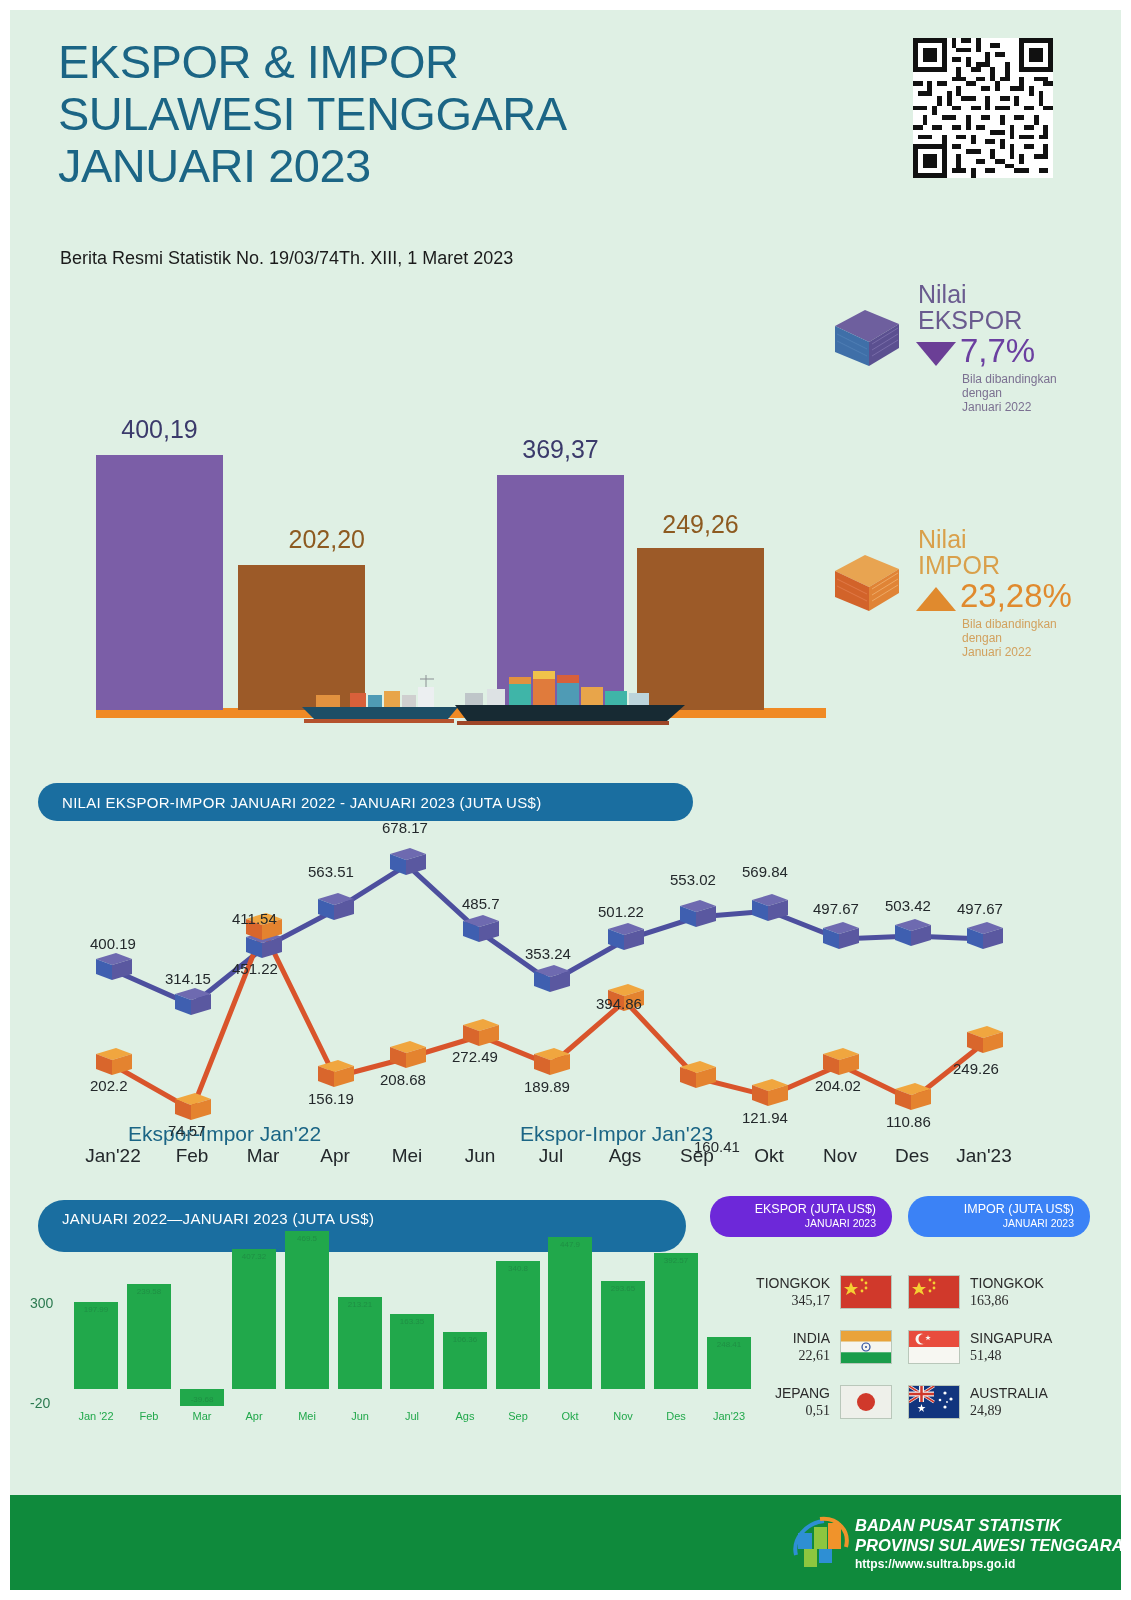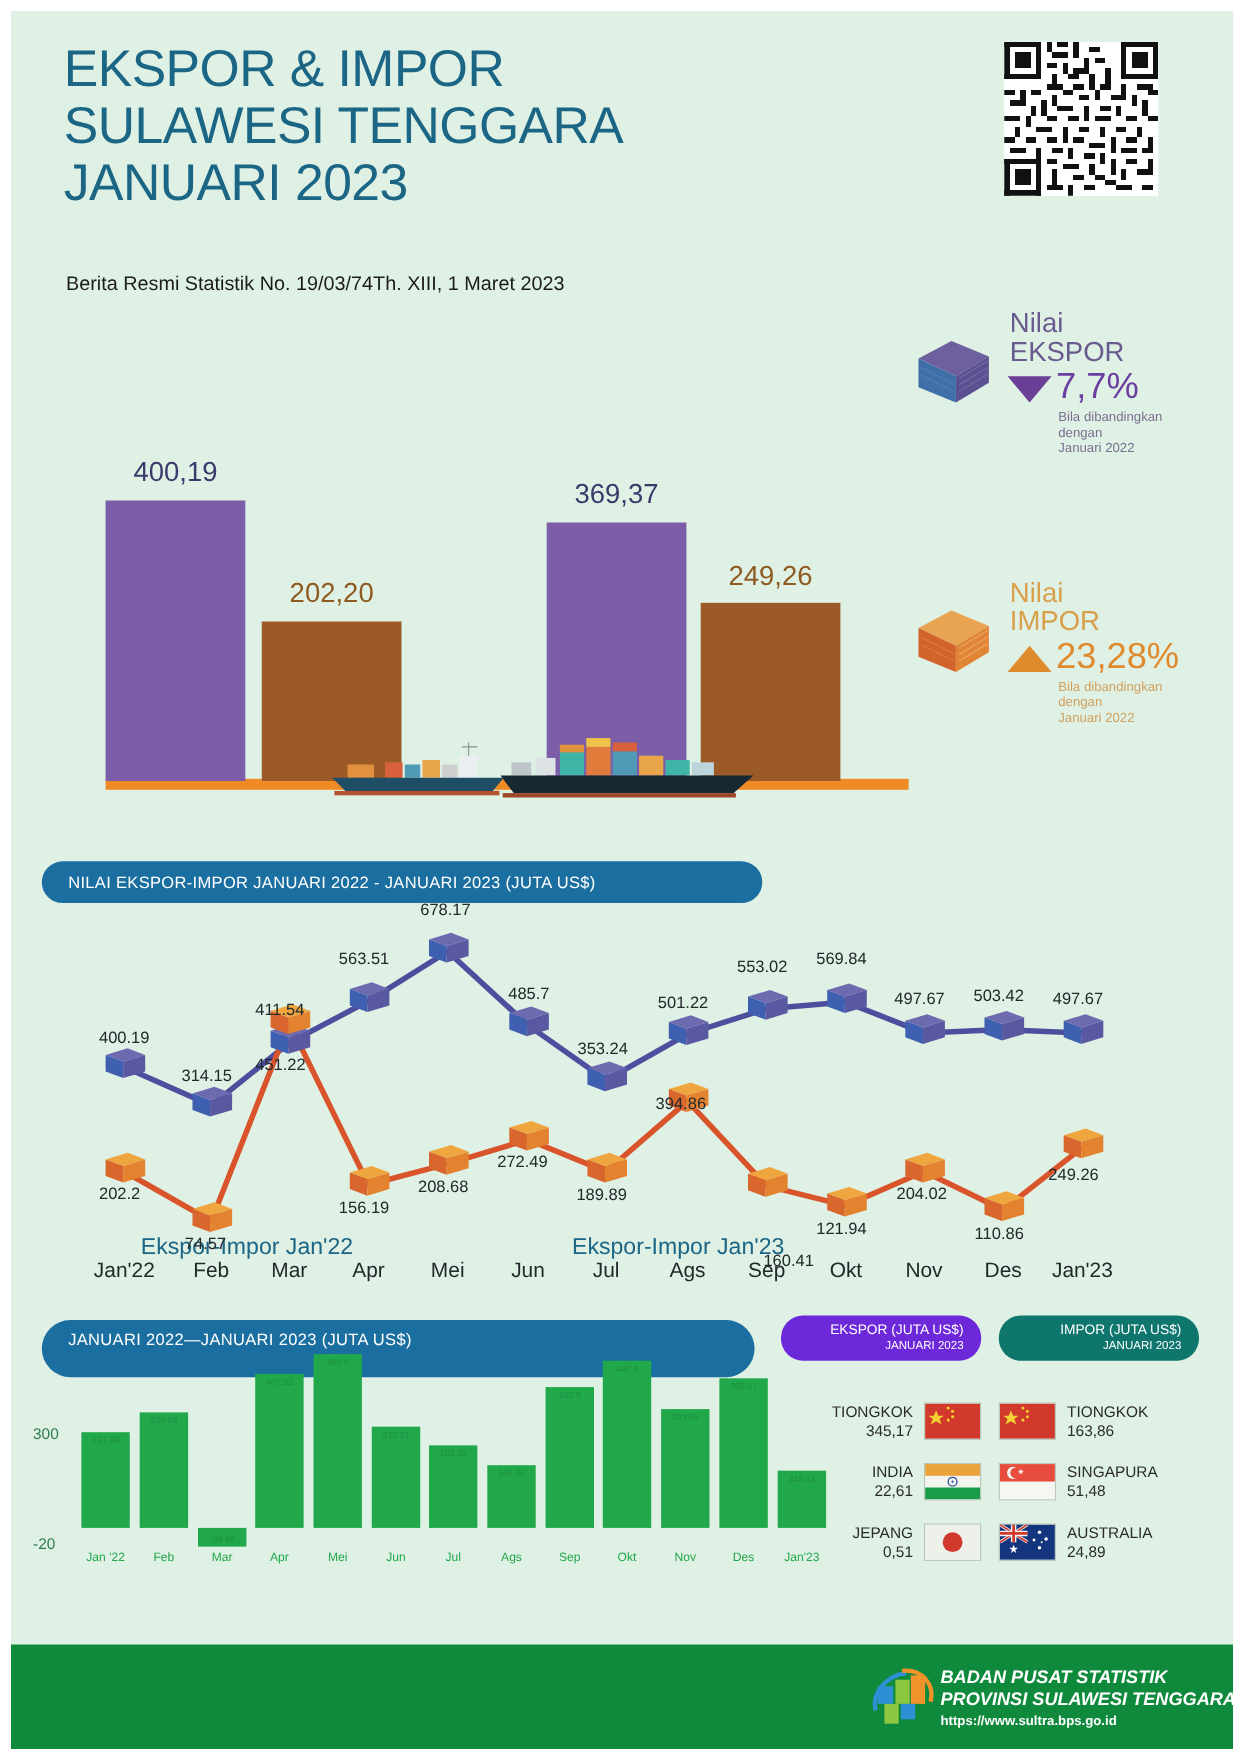--- a/index.html
+++ b/index.html
@@ -108,26 +108,26 @@
   }
 
   
   .pill {
     position: absolute; border-radius: 20px; color: #ffffff;
     padding: 6px 16px 7px 16px; text-align: right; line-height: 14px;
   }
   .pill .l1 { font-size: 12.5px; display: block; }
   .pill .l2 { font-size: 10.5px; display: block; }
   .pill-export { background: #6d28d9; left: 700px; top: 1186px; width: 182px; }
-  .pill-import { background: #0f766e; left: 898px; top: 1186px; width: 182px; }
+  .pill-import { background: #3b82f6; left: 898px; top: 1186px; width: 182px; }
 
   
   .country { position: absolute; display: flex; align-items: center; gap: 10px; }
   .country .txt { font-size: 14px; color: #2b2b2b; line-height: 17px; white-space: nowrap; }
-  .country .txt .v { font-size: 14px; }
+  .country .txt .v { font-size: 14px; font-family: Liberation Serif, serif; }
   .flag { width: 52px; height: 34px; border: 1px solid #b9c7ba; flex: 0 0 auto; }
 
   
   .greenchart {
     position: absolute; left: 20px; top: 1207px; width: 660px; height: 210px;
   }
   .gbar { position: absolute; background: #21a84b; }
   .gbar-label {
     position: absolute; font-size: 8px; color: #1f8f44; white-space: nowrap;
     text-align: center;
@@ -338,21 +338,21 @@
     </span>
   </div>
 
   <div class="topchart">
     <div class="waterline" style="left:86px; width:730px;"></div>
 
     <div class="bar exp" style="left:86px; height:255px;"></div>
     <div class="barlabel exp" style="left:86px; width:127px; top:5px;">400,19</div>
 
     <div class="bar imp" style="left:228px; height:145px;"></div>
-    <div class="barlabel imp" style="left:228px; width:127px; top:115px;">202,20</div>
+    <div class="barlabel imp" style="left:228px; width:127px; top:115px;text-align:right;">202,20</div>
 
     <div class="bar exp" style="left:487px; height:235px;"></div>
     <div class="barlabel exp" style="left:487px; width:127px; top:25px;">369,37</div>
 
     <div class="bar imp" style="left:627px; height:162px;"></div>
     <div class="barlabel imp" style="left:627px; width:127px; top:100px;">249,26</div>
 
     <svg style="position:absolute; left:288px; bottom:30px;" width="170" height="52" viewBox="0 0 170 52">
       <rect x="18" y="22" width="24" height="12" fill="#e2923f"></rect>
       <rect x="52" y="20" width="16" height="14" fill="#d8603a"></rect>

